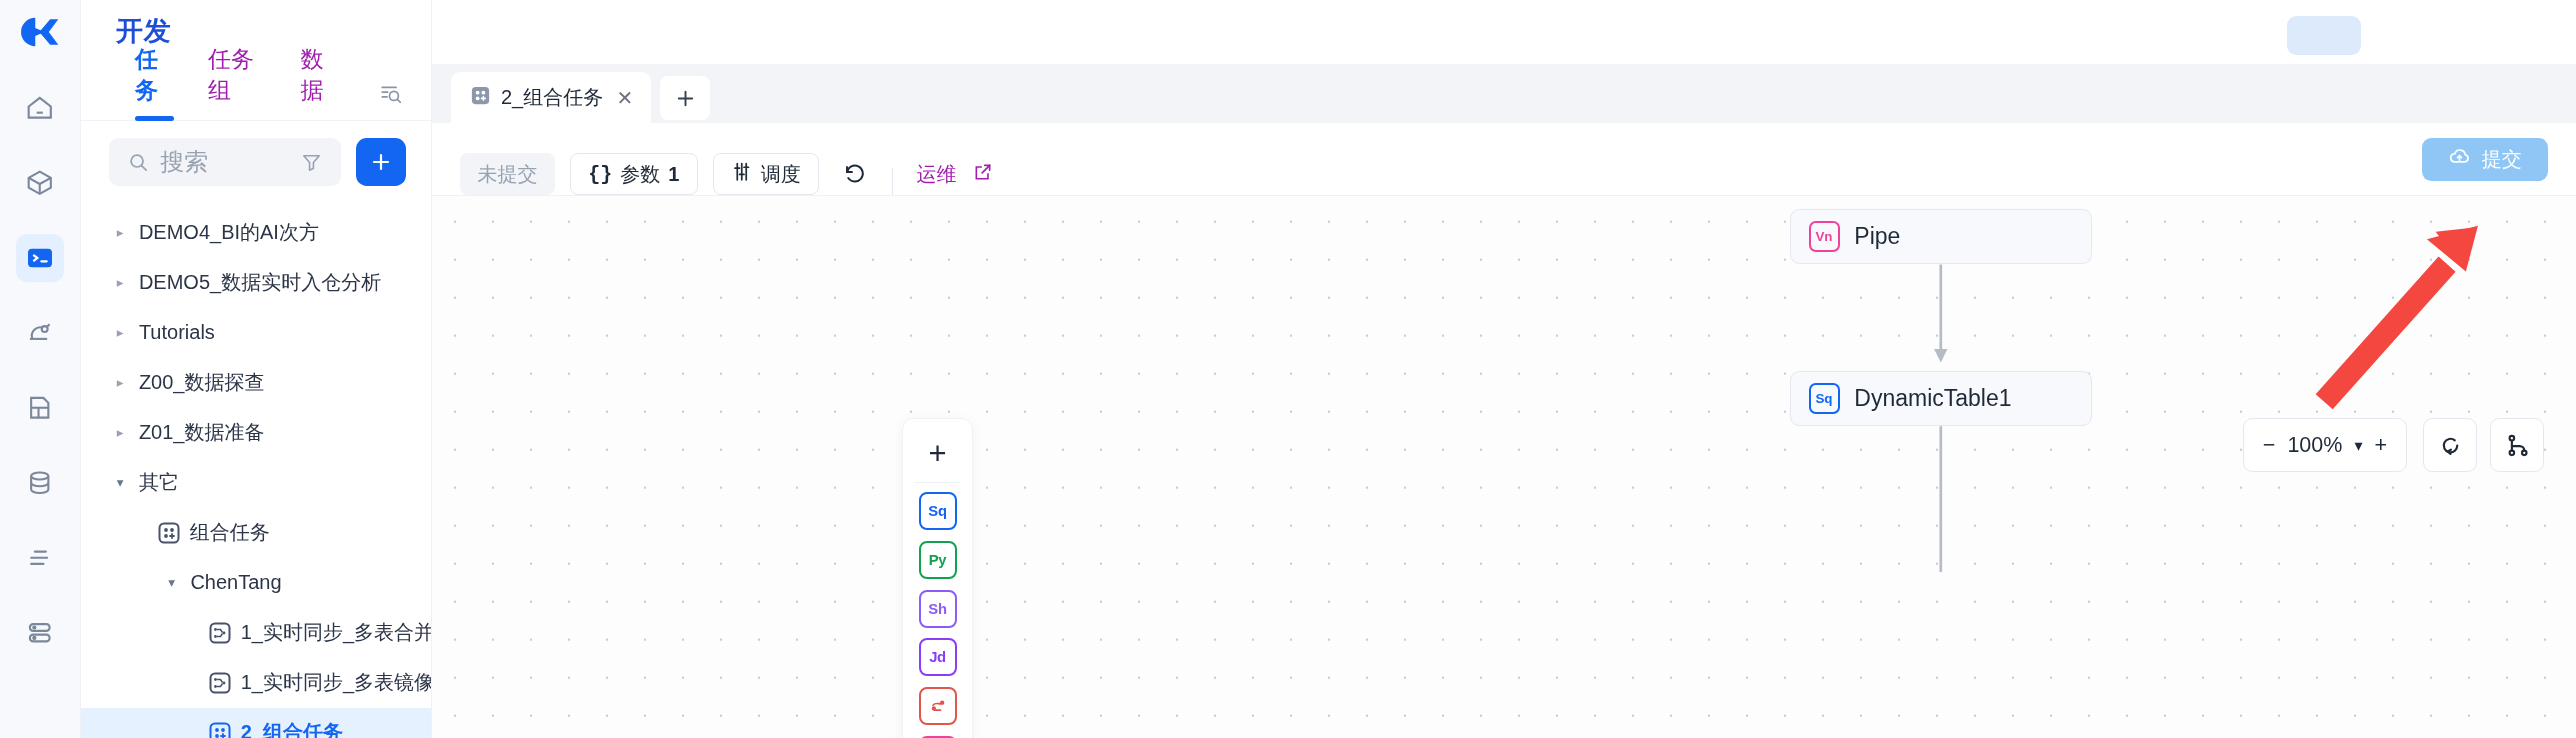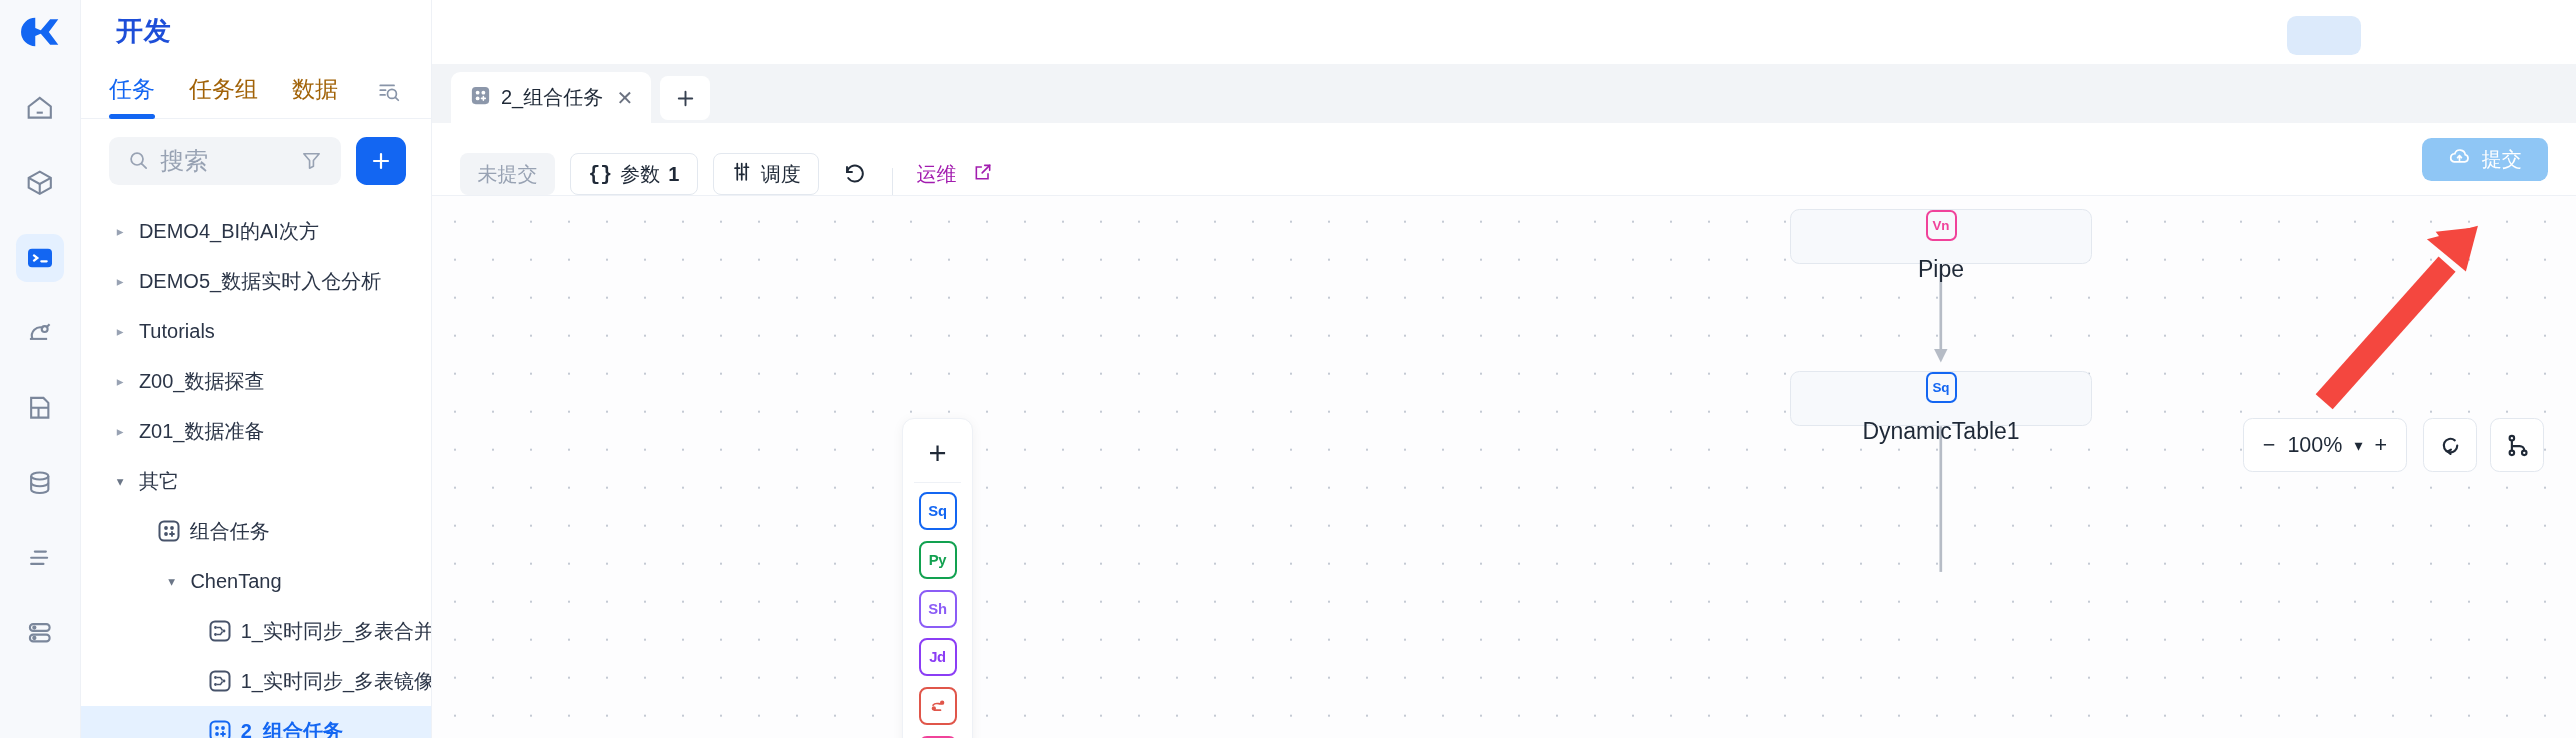--- a/index.html
+++ b/index.html
@@ -33,23 +33,23 @@
     width:351px; flex:0 0 351px; height:739px; background:#ffffff;
     border-right:0.7px solid #eef1f6; display:flex; flex-direction:column;
   }
   .panel-title { height:64px; display:flex; align-items:center; padding:0 35px; }
   .panel-title span { font-size:27px; font-weight:700; color:#1d4ed8; letter-spacing:0.7px; }
   .tabs {
     display:flex; align-items:flex-end; gap:34px; padding:0 28px;
     border-bottom:0.7px solid #eef1f6; height:59px; position:relative;
   }
   .tab {
-    font-size:23px; color:#a16207; padding-bottom:13.4px; cursor:pointer; position:relative;
-  }
-  .tab.active { color:#1366f2; font-weight:400; }
+    font-size:23px; color:#a21caf; padding-bottom:13.4px; cursor:pointer; position:relative;
+  }
+  .tab.active { color:#1366f2; font-weight:700;margin-left:26px; }
   .tab.active::after {
     content:""; position:absolute; left:0; right:0; bottom:-0.7px; height:4.7px;
     background:#1366f2; border-radius:2.7px;
   }
   .tab-icon { margin-left:4px; padding-bottom:13.4px; color:#8894a8; display:flex; align-items:center; cursor:pointer;}
 
   .searchrow { display:flex; align-items:center; gap:14.8px; padding:17.5px 25.5px 14.8px 28px; }
   .searchbox {
     flex:1; height:48px; background:#f2f4f7; border-radius:9.4px;
     display:flex; align-items:center; gap:10.7px; padding:0 17.5px;
@@ -128,21 +128,21 @@
   .pico {
     width:38px; height:38px; border-radius:8px; border:2px solid currentColor;
     display:flex; align-items:center; justify-content:center;
     font-size:14.8px; font-weight:700; margin-bottom:10.7px; cursor:pointer;
     font-family:"Liberation Sans", sans-serif; letter-spacing:-0.3px;
   }
 
   .node-card {
     position:absolute; width:302px; height:55px; background:#f7f9fc;
     border:0.7px solid #e3e8ef; border-radius:9.4px;
-    display:flex; align-items:center; gap:14.8px; padding:0 17.5px; cursor:pointer;flex-direction:column;
+    display:flex; align-items:center; gap:14.8px; padding:0 17.5px; cursor:pointer;
   }
   .node-card .badge {
     width:31px; height:31px; border-radius:6.7px; border:2px solid currentColor;
     display:flex; align-items:center; justify-content:center; font-size:13.4px; font-weight:700;
     flex:0 0 31px;
   }
   .node-card .label { font-size:23px; color:#1f2937; }
 
   .zoomctl {
     position:absolute; right:169px; top:222px; height:54px;

